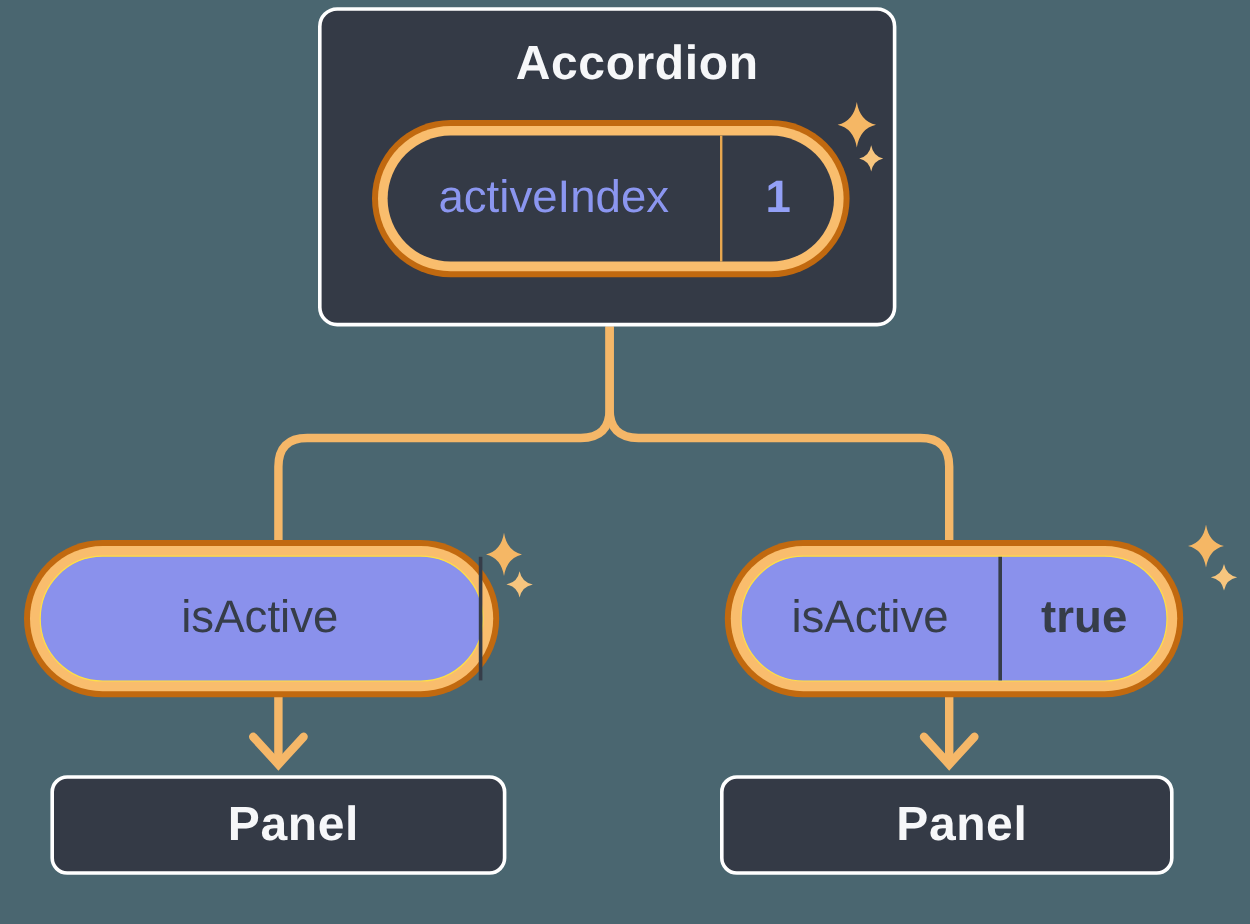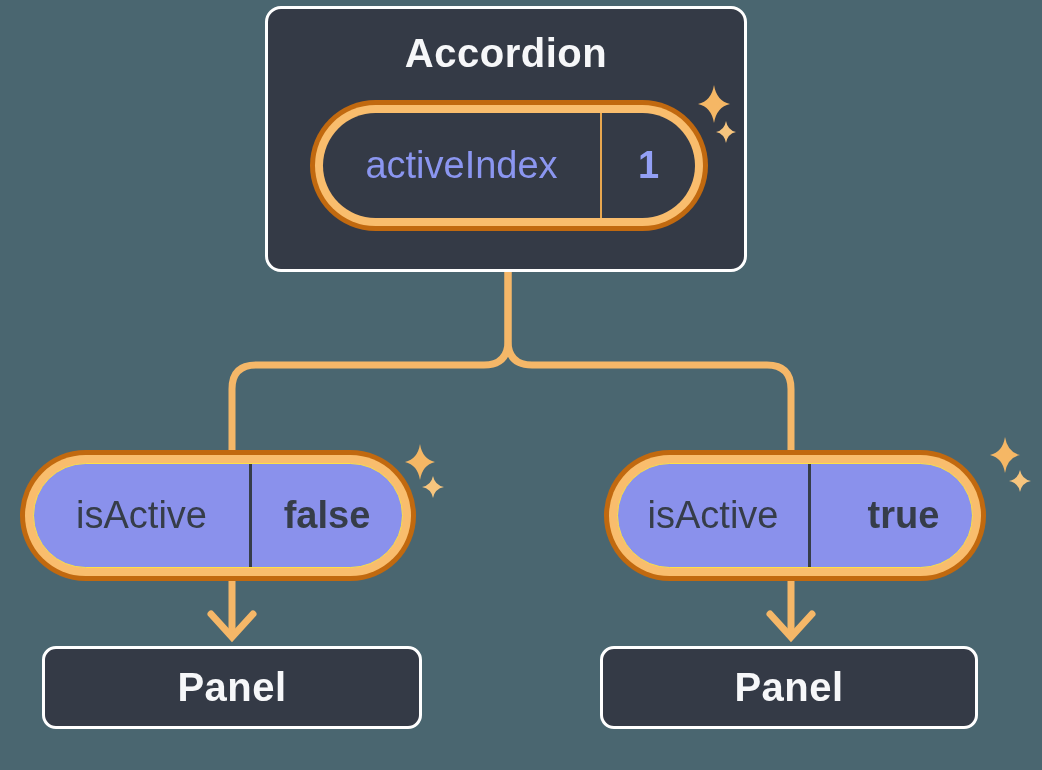--- a/index.html
+++ b/index.html
@@ -25,20 +25,21 @@
   .panel-box { top: 646px; width: 380px; height: 83px; border-radius: 14px;
                display: flex; align-items: center; justify-content: center; }
   .panel-left  { left: 42px; }
   .panel-right { left: 600px; width: 378px; }
 
   .node-title {
     color: #F6F7F9;
     font-size: 40px;
     font-weight: 600;
     letter-spacing: 0.5px;
+    margin-left: 25px;
   }
   .accordion-title {
     position: absolute;
     left: 265px; top: 31px; width: 482px;
     text-align: center;
   }
 
   
   .pill {
     position: absolute;
@@ -68,21 +69,21 @@
   .cell-label { flex: 1 1 auto; }
   .cell-value { font-weight: 700; }
 
   .pill-state .cell-label { color: #8B96F0; }
   .pill-state .cell-value { color: #93A0F6; width: 93px; }
   .pill-state .pill-divider { width: 2px; background: #E8A74F; }
 
   .pill-prop .cell-label { color: #363D49; }
   .pill-prop .cell-value { color: #363D49; }
   .pill-prop-left  .cell-value { width: 150px; }
-  .pill-prop-right .cell-value { width: 137px; padding-left: 24px; }
+  .pill-prop-right .cell-value { width: 137px; }
   .pill-prop .pill-divider { width: 3px; background: #363D49; }
 </style>
 </head>
 <body>
 
 <div class="canvas">
 
   <svg class="layer" width="1042" height="770" viewBox="0 0 1042 770" fill="none">
     <path d="M508 272 L508 341 Q508 365 484 365 L256 365 Q232 365 232 389 L232 633" stroke="#F5B768" stroke-width="7" fill="none"></path>
     <path d="M508 272 L508 341 Q508 365 532 365 L767 365 Q791 365 791 389 L791 633" stroke="#F5B768" stroke-width="7" fill="none"></path>
@@ -95,21 +96,20 @@
 
   <div class="pill pill-state">
     <div class="pill-cell cell-label">activeIndex</div>
     <div class="pill-divider"></div>
     <div class="pill-cell cell-value">1</div>
   </div>
 
   <div class="pill pill-prop pill-prop-left">
     <div class="pill-cell cell-label">isActive</div>
     <div class="pill-divider"></div>
-    <div class="pill-cell cell-value">false</div>
   </div>
 
   <div class="pill pill-prop pill-prop-right">
     <div class="pill-cell cell-label">isActive</div>
     <div class="pill-divider"></div>
     <div class="pill-cell cell-value">true</div>
   </div>
 
   <div class="node-box panel-box panel-left">
     <span class="node-title">Panel</span>

